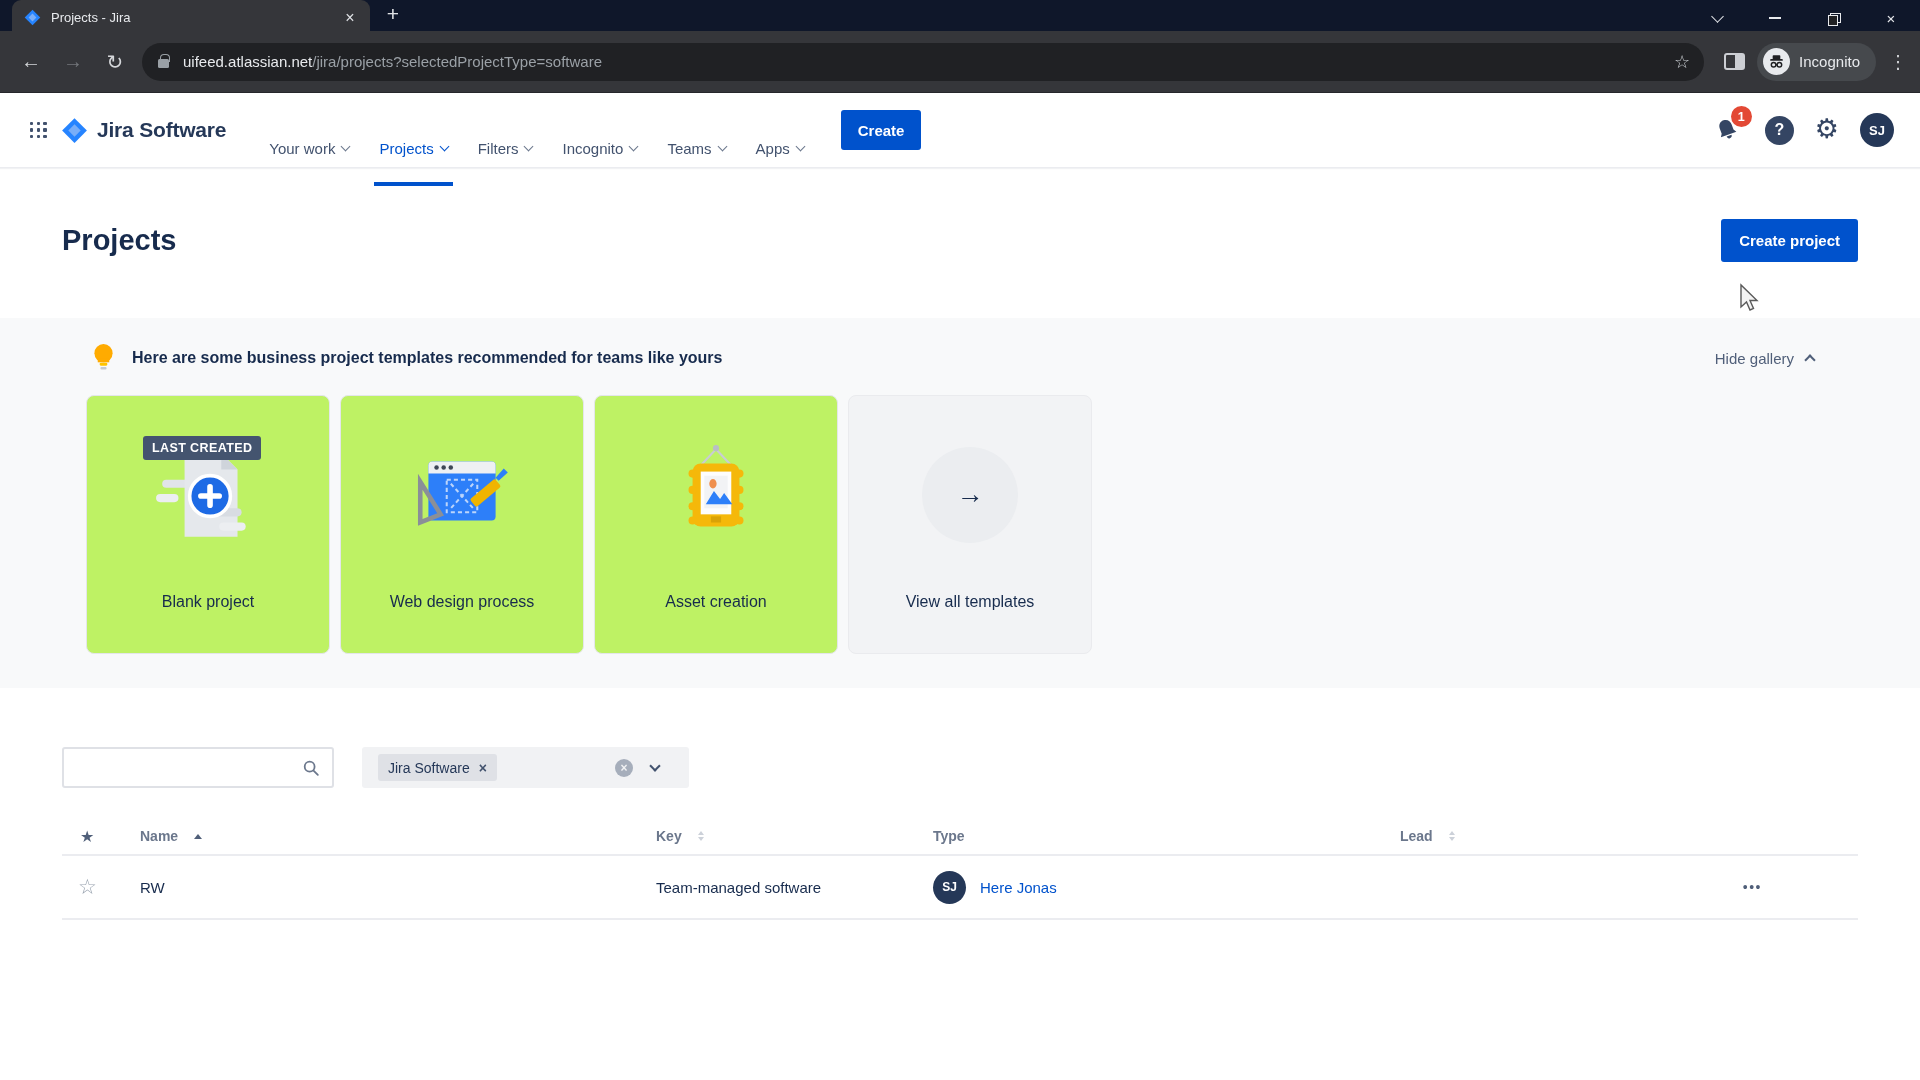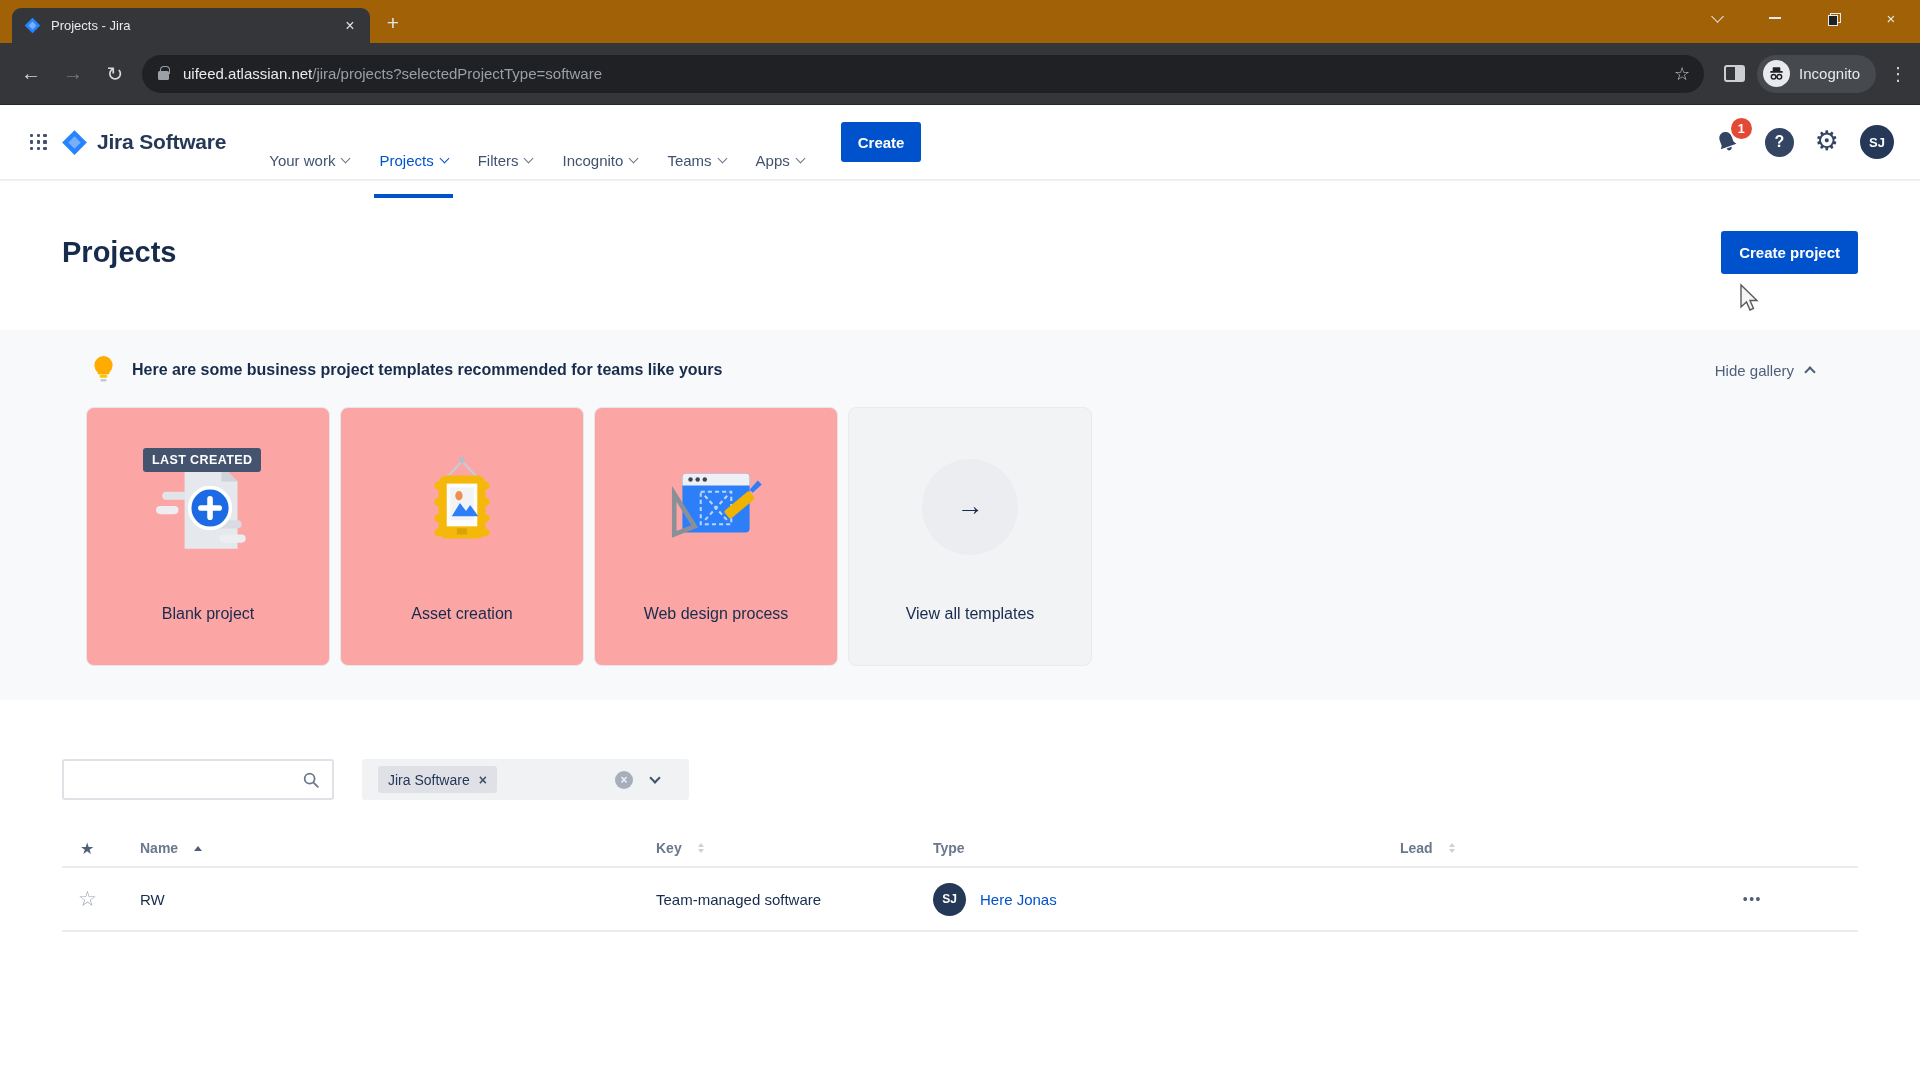--- a/index.html
+++ b/index.html
@@ -1,20 +1,20 @@
 <!DOCTYPE html>
 <html><head>
 <meta charset="utf-8">
 <style>
   * { box-sizing: border-box; margin: 0; padding: 0; }
   html,body { width:1920px; height:1080px; overflow:hidden; }
   body { font-family:"Liberation Sans","DejaVu Sans",sans-serif; background:#fff; position:relative; }
 
   
-  .tabstrip { height:43px; background:#a16207; display:flex; align-items:flex-end; position:relative; }
+  .tabstrip { height:31px; background:#0f172a; display:flex; position:relative; }
   .tab { margin-left:12px; width:358px; height:35px; background:#35363a; border-radius:9px 9px 0 0;
          display:flex; align-items:center; padding:0 10px 0 12px; }
   .tab-fav { width:17px; height:17px; flex:0 0 auto; }
   .tab-title { flex:1; color:#e8eaed; font-size:13px; margin-left:10px; white-space:nowrap; overflow:hidden; }
   .tab-close { color:#dfe1e5; font-size:16px; width:20px; height:20px; line-height:20px; text-align:center; border-radius:50%; cursor:default; }
   .newtab { color:#dfe1e5; font-size:21px; width:30px; height:30px; line-height:28px; text-align:center; margin:0 0 4px 8px; }
   .win-controls { position:absolute; right:0; top:0; height:36px; display:flex; }
   .win-btn { width:58px; height:36px; display:flex; align-items:center; justify-content:center; color:#e8eaed; font-size:15px; }
   .chev { display:inline-block; width:9px; height:9px; border-right:1.6px solid #e8eaed; border-bottom:1.6px solid #e8eaed; transform:rotate(45deg); margin-top:-4px; }
   .minbar { width:12px; height:1.6px; background:#e8eaed; display:inline-block; }
@@ -69,21 +69,21 @@
   .page-title { font-size:29px; font-weight:600; color:#172b4d; }
   .create-project-btn { height:43px; padding:0 18px; background:#0052cc; color:#fff; border:none; border-radius:3px; font-size:15px; font-weight:600; font-family:inherit; cursor:pointer; }
 
   .gallery { margin-top:55px; background:#f8f9fa; padding:22px 62px 34px; }
   .gal-head { display:flex; align-items:center; height:36px; }
   .bulb { margin-left:30px; }
   .gal-title { font-size:16px; font-weight:700; color:#172b4d; margin-left:17px; }
   .hide-gallery { margin-left:auto; margin-right:44px; display:flex; align-items:center; color:#505f79; font-size:15px; cursor:pointer; }
   .chev-u { width:8px; height:8px; border-right:2px solid #505f79; border-bottom:2px solid #505f79; transform:rotate(-135deg); margin:4px 0 0 12px; }
   .cards { display:flex; gap:10px; margin:19px 0 0 24px; }
-  .card { width:244px; height:259px; background:#fca5a5; border:1px solid #e4e6ea; border-radius:8px; display:flex; flex-direction:column; align-items:center; position:relative; cursor:pointer; }
+  .card { width:244px; height:259px; background:#bef264; border:1px solid #e4e6ea; border-radius:8px; display:flex; flex-direction:column; align-items:center; position:relative; cursor:pointer; }
   .card.gray { background:#f2f3f5; border-color:#eaebee; }
   .card-art { flex:1; display:flex; align-items:center; justify-content:center; width:100%; }
   .card-label { font-size:16px; color:#172b4d; margin-bottom:42px; }
   .last-badge { position:absolute; left:56px; top:40px; background:#44546f; color:#fff; font-size:12.5px; font-weight:700; letter-spacing:.4px; padding:5px 9px; border-radius:3px; }
   .viewall-circle { width:96px; height:96px; border-radius:50%; background:#ebedf0; display:flex; align-items:center; justify-content:center; font-size:27px; color:#172b4d; }
 
   .filter-row { display:flex; align-items:center; gap:28px; padding:0 62px; margin-top:59px; }
   .tsearch { width:272px; height:41px; border:2px solid #dfe1e6; border-radius:3px; background:#fff; display:flex; align-items:center; padding:0 12px; }
   .tsearch input { flex:1; border:none; outline:none; font-size:15px; font-family:inherit; color:#172b4d; min-width:0; }
   .tsearch svg { width:18px; height:18px; color:#6b778c; flex:0 0 auto; }
@@ -262,20 +262,38 @@
           <path d="M57 47 v18 M48 56 h18" stroke="#fff" stroke-width="5.5" stroke-linecap="round"></path>
         </svg>
       </div>
       <div class="card-label">Blank project</div>
     </div>
 
 
     <div class="card">
       <div class="card-art">
         <svg width="112" height="112" viewBox="0 0 110 110">
+          <rect x="22" y="22" width="66" height="58" rx="4" fill="#2d7ff9"></rect>
+          <path d="M22 26 a4 4 0 0 1 4 -4 h58 a4 4 0 0 1 4 4 v8 h-66 Z" fill="#eef0f3"></path>
+          <circle cx="30" cy="28" r="2.2" fill="#3e4756"></circle>
+            <circle cx="37" cy="28" r="2.2" fill="#3e4756"></circle>
+            <circle cx="44" cy="28" r="2.2" fill="#3e4756"></circle>
+          <path d="M44 44 l22 24 M66 44 l-22 24" stroke="#bcd5fb" stroke-width="2" stroke-dasharray="4 3"></path>
+          <path d="M40 40 h30 v32 h-30 Z" fill="none" stroke="#bcd5fb" stroke-width="2" stroke-dasharray="4 3"></path>
+          <path d="M14 42 v40 l20 -8 Z" fill="none" stroke="#8a8f98" stroke-width="4.5"></path>
+          <rect x="62" y="48" width="32" height="10" rx="2" fill="#f0b400" transform="rotate(-40 78 53)"></rect>
+          <path d="M88 38 l8 -9 4 4 -9 8 Z" fill="#2d7ff9" transform="rotate(0)"></path>
+        </svg>
+      </div>
+      <div class="card-label">Web design process</div>
+    </div>
+
+    <div class="card">
+      <div class="card-art">
+        <svg width="112" height="112" viewBox="0 0 110 110">
           <path d="M55 10 L38 28 M55 10 L72 28" stroke="#c9cdd3" stroke-width="2"></path>
           <circle cx="55" cy="9" r="3" fill="#b9bec6"></circle>
           <rect x="32" y="24" width="46" height="62" rx="8" fill="#f5b80a"></rect>
           <circle cx="32" cy="34" r="4" fill="#f5b80a"></circle>
             <circle cx="78" cy="34" r="4" fill="#f5b80a"></circle>
           <circle cx="32" cy="50" r="4" fill="#f5b80a"></circle>
             <circle cx="78" cy="50" r="4" fill="#f5b80a"></circle>
           <circle cx="32" cy="66" r="4" fill="#f5b80a"></circle>
             <circle cx="78" cy="66" r="4" fill="#f5b80a"></circle>
           <circle cx="32" cy="80" r="4" fill="#f5b80a"></circle>
@@ -283,38 +301,20 @@
           <rect x="40" y="32" width="30" height="42" fill="#fdfdfd"></rect>
           <rect x="43.5" y="36" width="23" height="32" fill="#f2f3f5"></rect>
           <path d="M45 64 l8 -13 6 8 4 -6 8 11 Z" fill="#2d7ff9"></path>
           <ellipse cx="52" cy="44" rx="3.6" ry="4.6" fill="#ef8f4e"></ellipse>
           <rect x="50" y="76" width="10" height="6" fill="#d9a206"></rect>
         </svg>
       </div>
       <div class="card-label">Asset creation</div>
     </div>
 
-    <div class="card">
-      <div class="card-art">
-        <svg width="112" height="112" viewBox="0 0 110 110">
-          <rect x="22" y="22" width="66" height="58" rx="4" fill="#2d7ff9"></rect>
-          <path d="M22 26 a4 4 0 0 1 4 -4 h58 a4 4 0 0 1 4 4 v8 h-66 Z" fill="#eef0f3"></path>
-          <circle cx="30" cy="28" r="2.2" fill="#3e4756"></circle>
-            <circle cx="37" cy="28" r="2.2" fill="#3e4756"></circle>
-            <circle cx="44" cy="28" r="2.2" fill="#3e4756"></circle>
-          <path d="M44 44 l22 24 M66 44 l-22 24" stroke="#bcd5fb" stroke-width="2" stroke-dasharray="4 3"></path>
-          <path d="M40 40 h30 v32 h-30 Z" fill="none" stroke="#bcd5fb" stroke-width="2" stroke-dasharray="4 3"></path>
-          <path d="M14 42 v40 l20 -8 Z" fill="none" stroke="#8a8f98" stroke-width="4.5"></path>
-          <rect x="62" y="48" width="32" height="10" rx="2" fill="#f0b400" transform="rotate(-40 78 53)"></rect>
-          <path d="M88 38 l8 -9 4 4 -9 8 Z" fill="#2d7ff9" transform="rotate(0)"></path>
-        </svg>
-      </div>
-      <div class="card-label">Web design process</div>
-    </div>
-
     <div class="card gray">
       <div class="card-art">
         <div class="viewall-circle">
             <span>→</span>
           </div>
       </div>
       <div class="card-label">View all templates</div>
     </div>
 
   </div>

